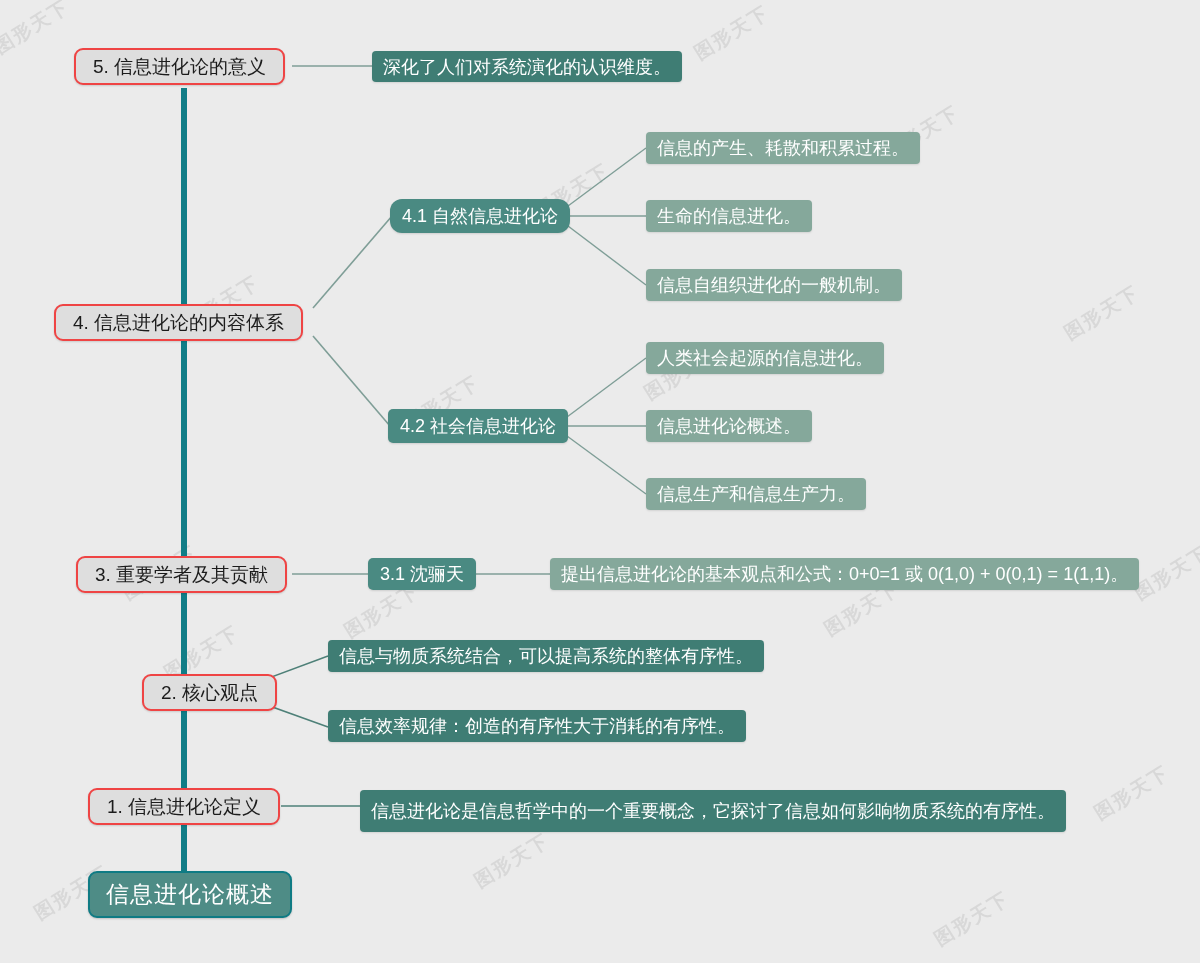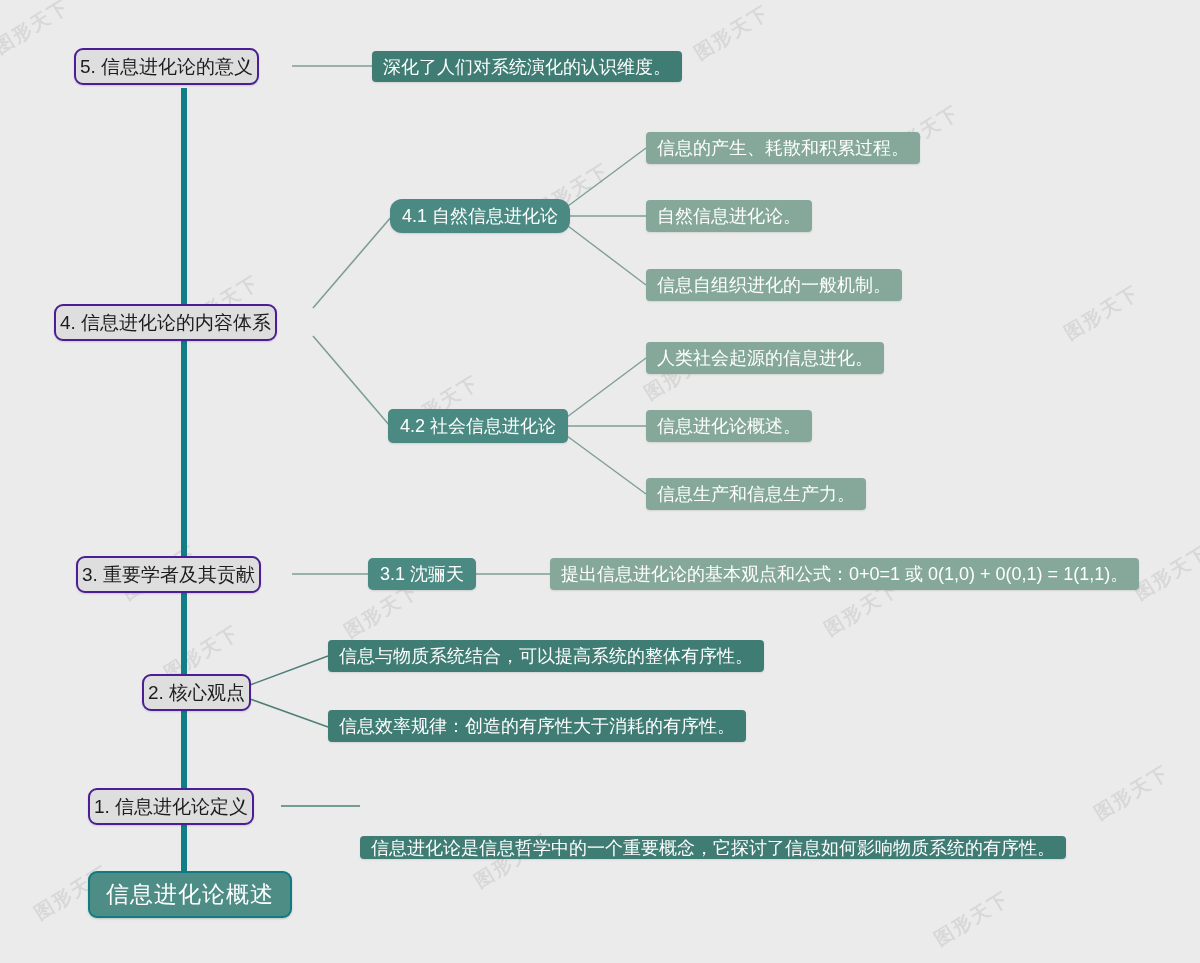--- a/index.html
+++ b/index.html
@@ -63,25 +63,25 @@
     color: #ffffff;
     font-size: 23px;
     padding: 8px 16px;
     letter-spacing: 1px;
     box-shadow: 0 1px 2px rgba(0,0,0,0.18);
   }
 
   
   .node.main {
     background: #dedede;
-    border: 2px solid #4c1d95;
+    border: 2px solid #ef4444;
     border-radius: 9px;
     color: #1c1c1c;
     font-size: 19px;
-    padding: 0 4px;
+    padding: 0 17px;
     box-shadow: 0 1px 2px rgba(0,0,0,0.14);
   }
 
   
   .node.sub {
     background: #4a8a82;
     border-radius: 5px;
     color: #ffffff;
     font-size: 18px;
     padding: 0 12px;
@@ -168,21 +168,21 @@
     <span>4. 信息进化论的内容体系</span>
   </div>
 
   <div class="node sub" style="left:390px; top:199px; height:34px;border-radius:12px;">
     <span>4.1 自然信息进化论</span>
   </div>
   <div class="node leaf mid" style="left:646px; top:132px; height:32px;">
     <span>信息的产生、耗散和积累过程。</span>
   </div>
   <div class="node leaf mid" style="left:646px; top:200px; height:32px;">
-    <span>自然信息进化论。</span>
+    <span>生命的信息进化。</span>
   </div>
   <div class="node leaf mid" style="left:646px; top:269px; height:32px;">
     <span>信息自组织进化的一般机制。</span>
   </div>
 
   <div class="node sub" style="left:388px; top:409px; height:34px;">
     <span>4.2 社会信息进化论</span>
   </div>
   <div class="node leaf mid" style="left:646px; top:342px; height:32px;">
     <span>人类社会起源的信息进化。</span>
@@ -210,21 +210,21 @@
   <div class="node leaf dark" style="left:328px; top:640px; height:32px;">
     <span>信息与物质系统结合，可以提高系统的整体有序性。</span>
   </div>
   <div class="node leaf dark" style="left:328px; top:710px; height:32px;justify-content:center;">
     <span>信息效率规律：创造的有序性大于消耗的有序性。</span>
   </div>
 
   <div class="node main" style="left:88px; top:788px; height:37px;text-align:center;">
     <span>1. 信息进化论定义</span>
   </div>
-  <div class="node leaf dark" style="left:360px; top:836px; height:23px;">
+  <div class="node leaf dark" style="left:360px; top:790px; height:42px;">
     <span>信息进化论是信息哲学中的一个重要概念，它探讨了信息如何影响物质系统的有序性。</span>
   </div>
 
   <div class="node root" style="left:88px; top:871px; height:47px;">
     <span>信息进化论概述</span>
   </div>
 
 </div>
 
 </body></html>

